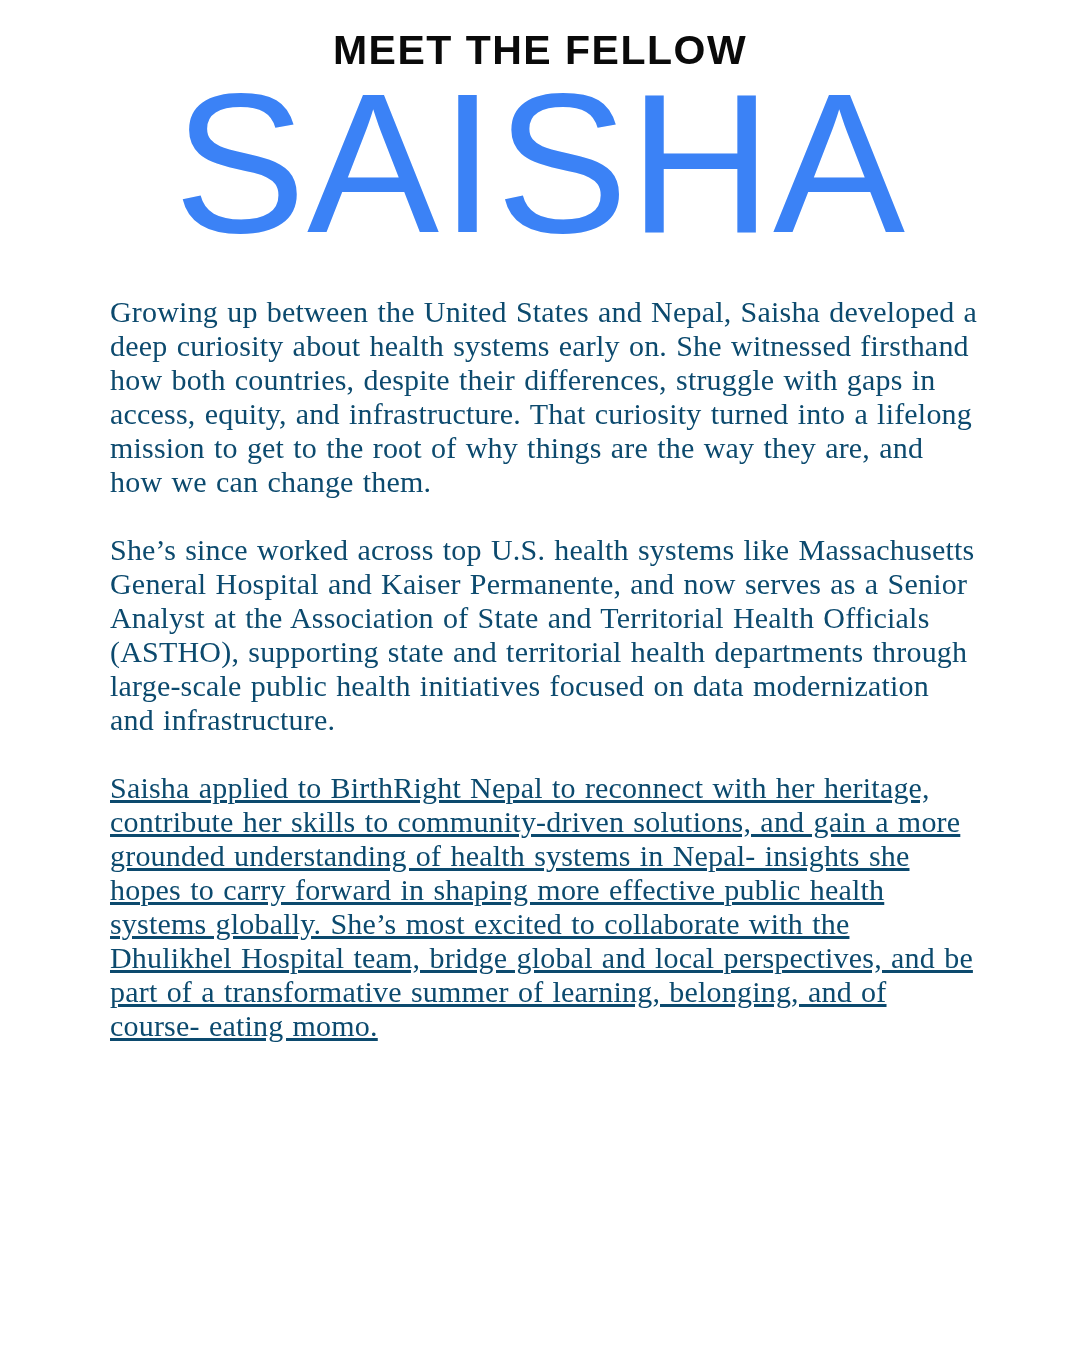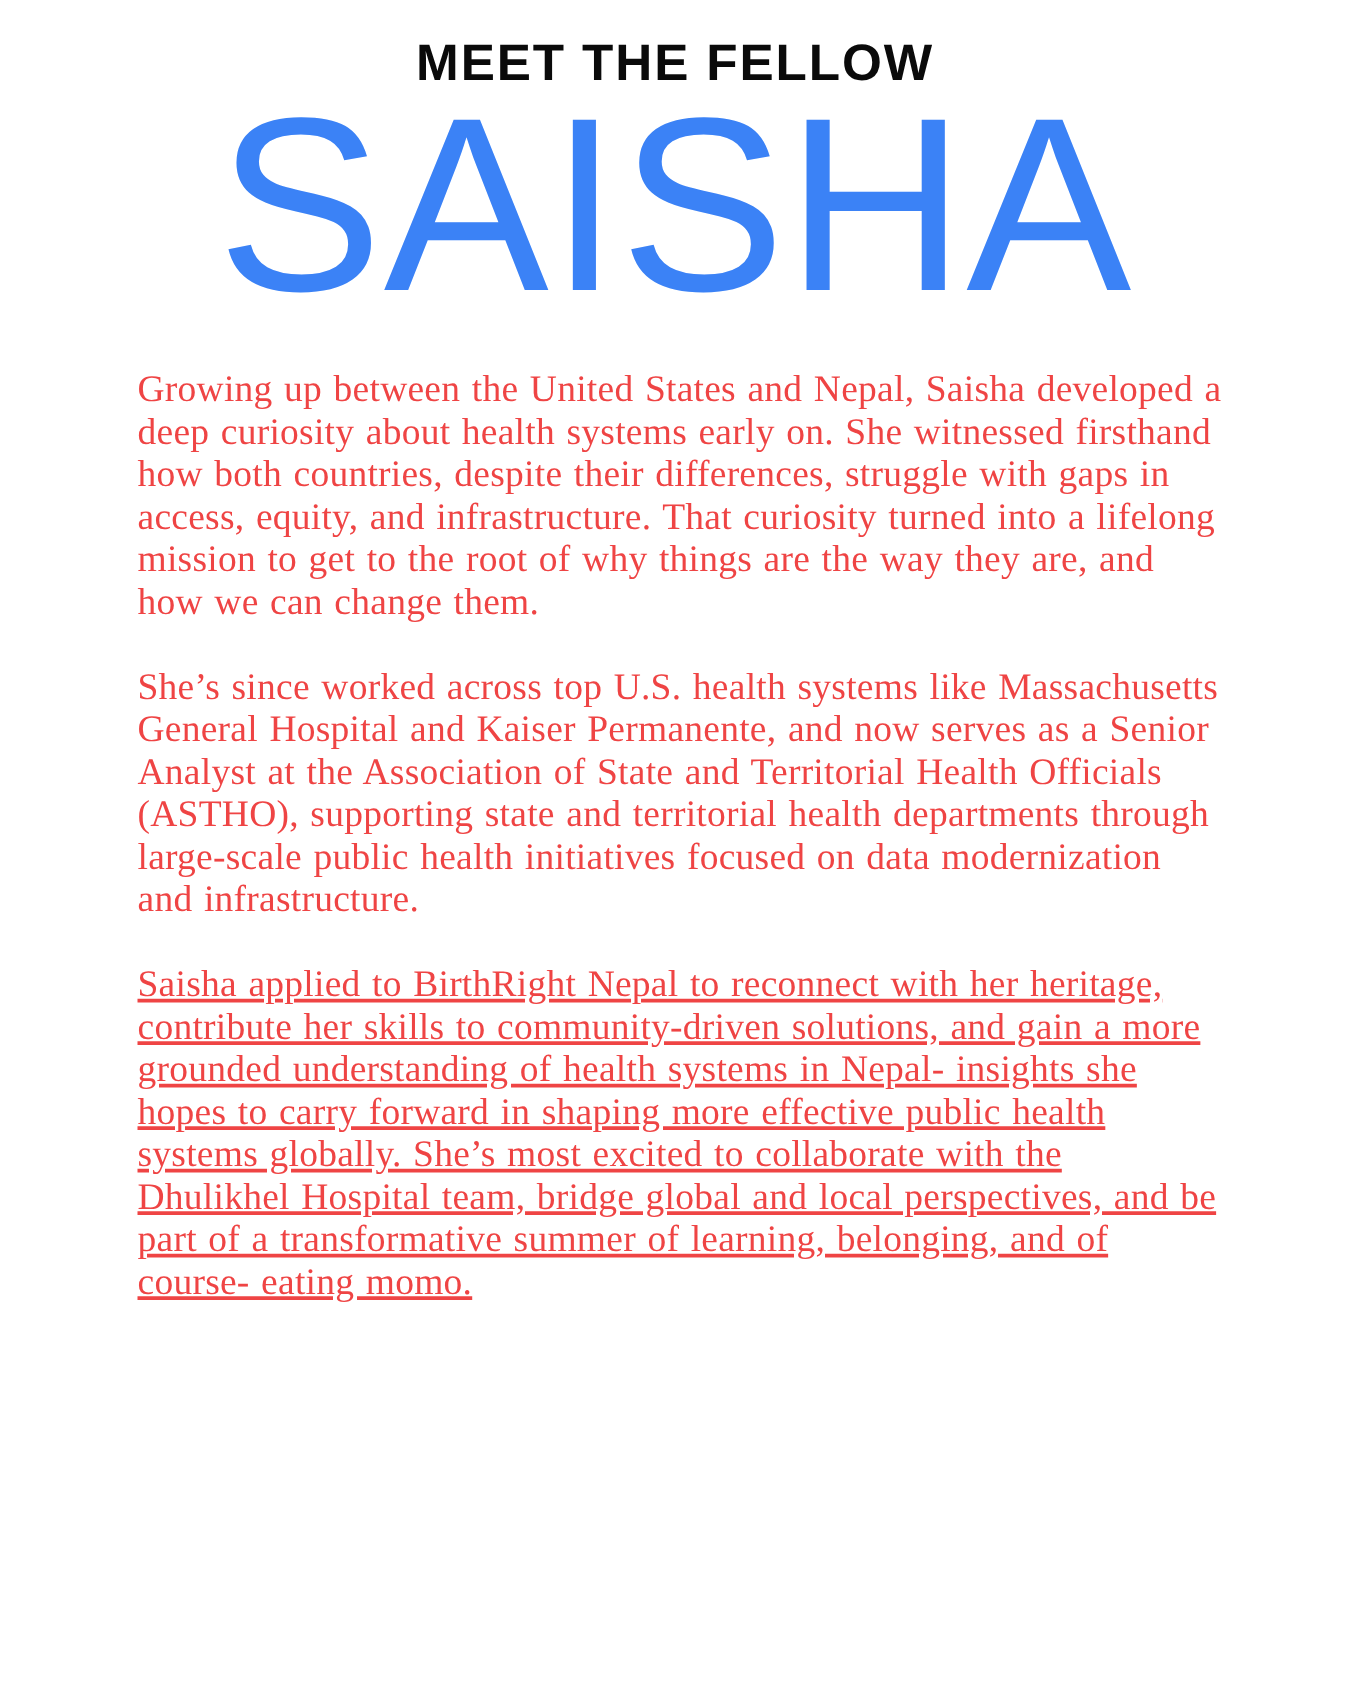--- a/index.html
+++ b/index.html
@@ -36,21 +36,21 @@
     color: #3b82f6;
   }
   .bio {
     margin: 32px auto 0 110px;
     width: 868px;
     font-family: "Liberation Serif", "DejaVu Serif", serif;
     font-size: 30px;
     line-height: 34px;
     letter-spacing: 0.2px;
     word-spacing: 1.5px;
-    color: #ef4444;
+    color: #0c4a6e;
     text-align: left;
   }
   .bio p {
     margin: 0 0 34px 0;
     padding: 0;
   }
   .bio p:last-child {
     margin-bottom: 0;
     text-decoration: underline;
   }

